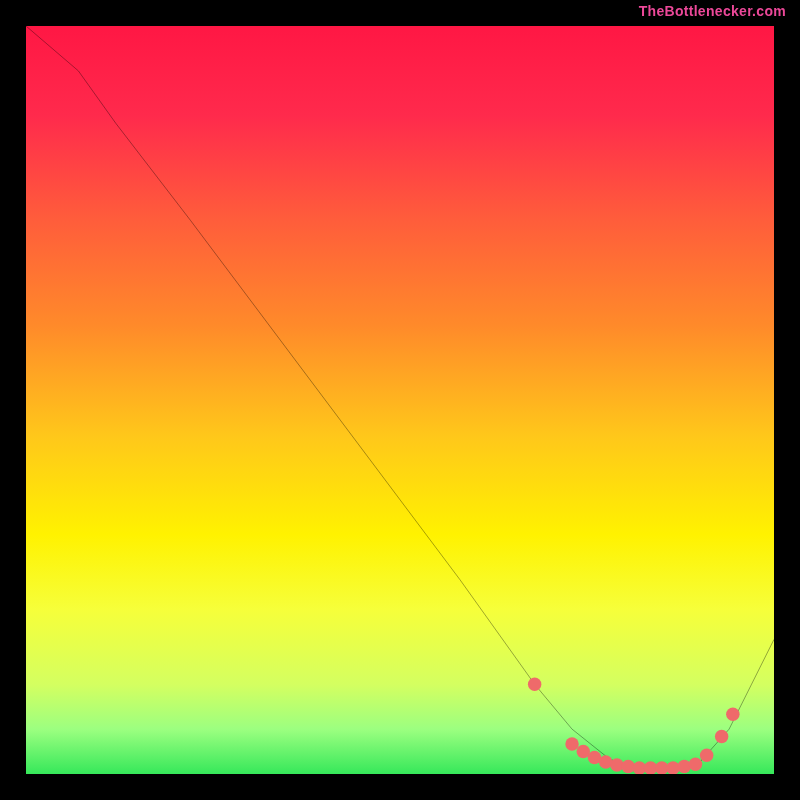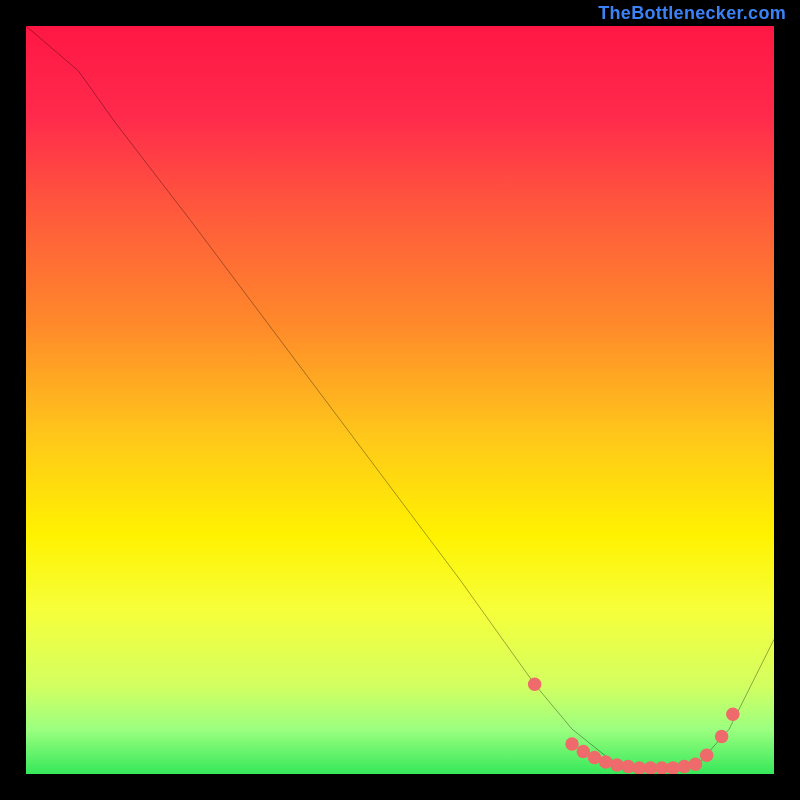--- a/index.html
+++ b/index.html
@@ -14,23 +14,23 @@
     position: relative;
     width: 800px;
     height: 800px;
     background: #000;
   }
   .watermark {
     position: absolute;
     top: 3px;
     right: 14px;
     font-family: Arial, Helvetica, sans-serif;
-    font-size: 18px;
+    font-size: 14px;
     font-weight: bold;
-    color: #3b82f6;
+    color: #ec4899;
     letter-spacing: 0.3px;
     z-index: 5;
   }
   svg.plot {
     position: absolute;
     left: 26px;
     top: 26px;
     width: 748px;
     height: 748px;
   }

